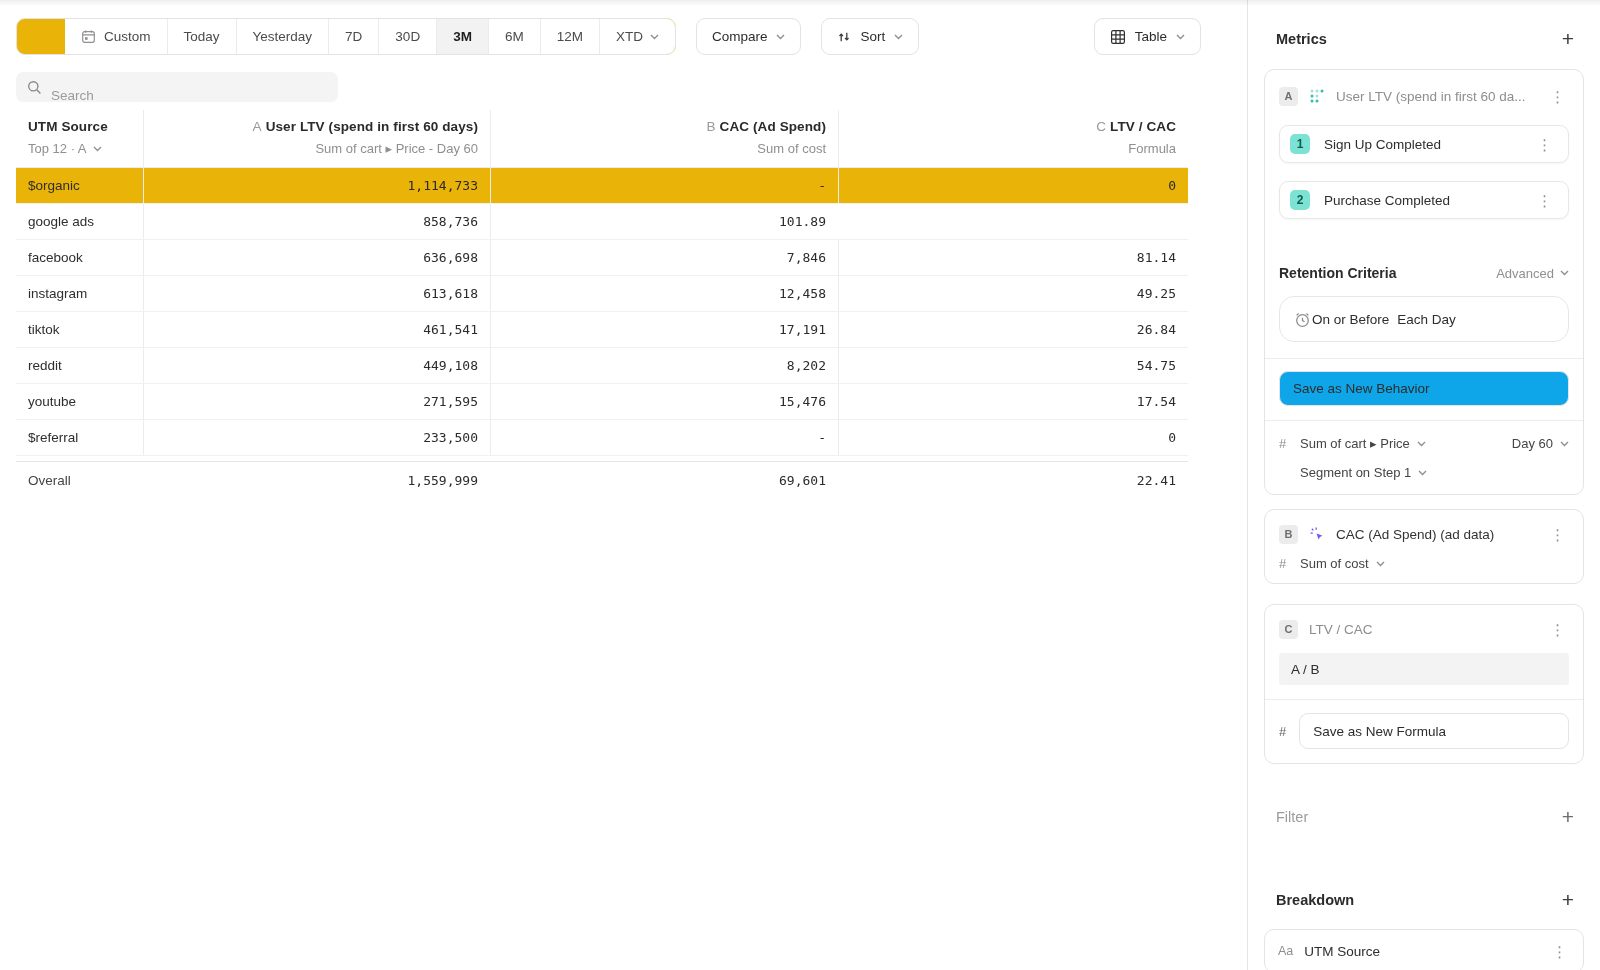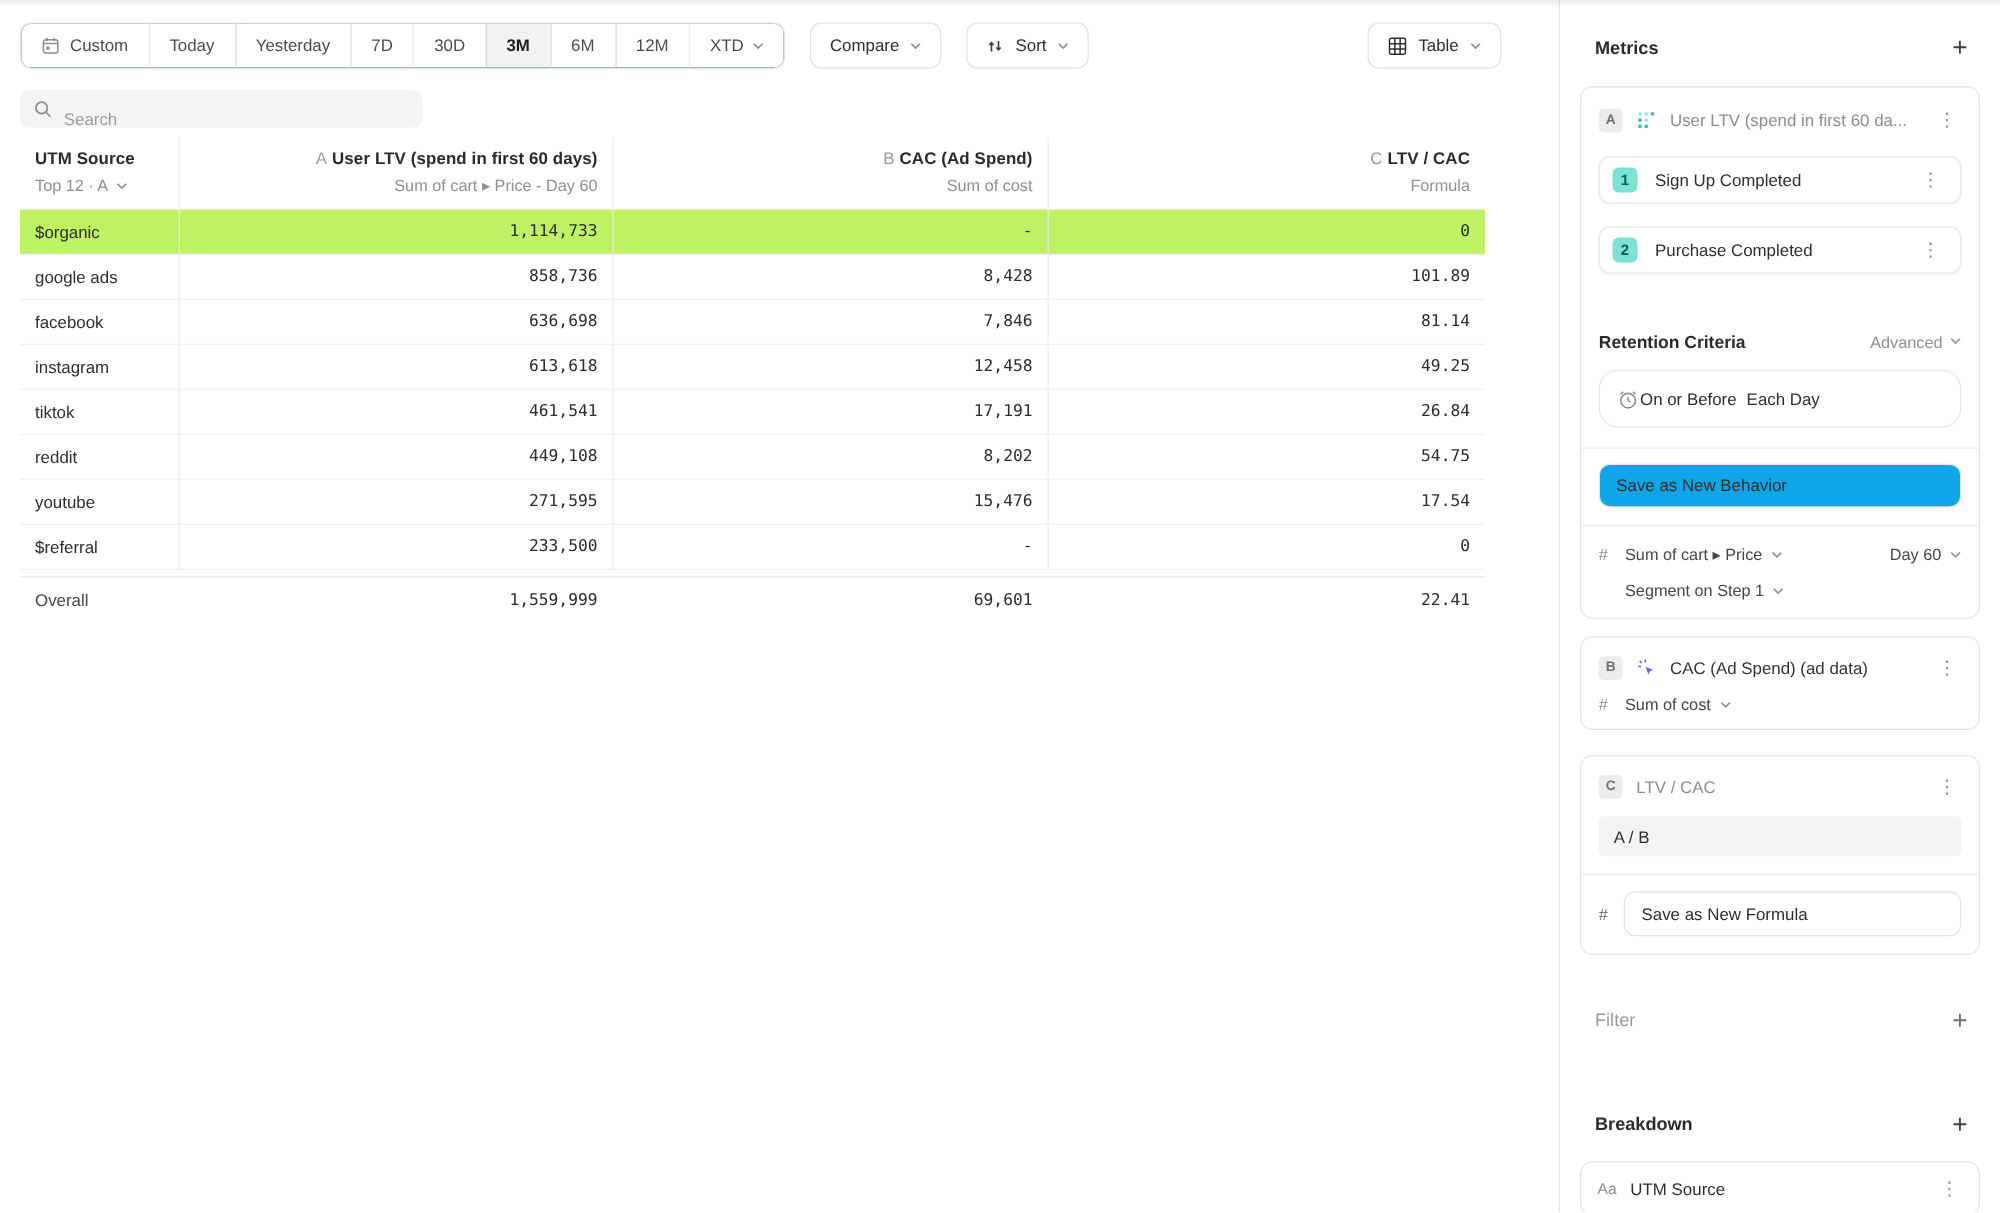--- a/index.html
+++ b/index.html
@@ -6,21 +6,21 @@
   html,body { width:1600px; height:970px; background:#fff; overflow:hidden;
     font-family:"Liberation Sans", sans-serif; -webkit-font-smoothing:antialiased; }
   .app { position:relative; width:1600px; height:970px; display:flex; }
   .app::before { content:""; position:absolute; top:0; left:0; right:0; height:6px;
     background:linear-gradient(rgba(0,0,0,.07), rgba(0,0,0,0)); pointer-events:none; z-index:5; }
 
   
   .main { width:1248px; height:100%; border-right:1px solid #e5e5e5; background:#fff; }
 
   .toolbar { display:flex; align-items:center; padding:18px 46px 0 16px; }
-  .seg-group { display:inline-flex; border:1px solid #e3e3e3; border-radius:9px; overflow:hidden; background:#15803d; height:37px; }
+  .seg-group { display:inline-flex; border:1px solid #e3e3e3; border-radius:9px; overflow:hidden; background:#eab308; height:37px;padding-left:48px; }
   .seg { display:flex; align-items:center; gap:8px; padding:0 16px; background:#fff; border:none;
     border-right:1px solid #ebebeb; font-family:inherit; font-size:13.5px; color:#4b4b4b; cursor:pointer; white-space:nowrap; }
   .seg:last-child { border-right:none; }
   .seg.active { background:#f2f2f2; color:#1e1e1e; font-weight:700; }
   .btn { display:inline-flex; align-items:center; gap:9px; height:37px; padding:0 15px;
     border:1px solid #e3e3e3; border-radius:9px; background:#fff; font-family:inherit;
     font-size:13.5px; color:#2d2d2d; cursor:pointer; white-space:nowrap; }
   .ml20 { margin-left:20px; }
   .spacer { flex:1; }
   .chev { color:#8f8f8f; display:inline-flex; }
@@ -36,21 +36,21 @@
   .grid4 { display:grid; grid-template-columns:127px 347px 348px 350px; }
   .thead { border-bottom:1px solid #ececec; }
   .th { padding:9px 12px 11px 12px; }
   .th.num { text-align:right; }
   .bL { border-left:1px solid #ececec; }
   .th .t { font-size:13.5px; font-weight:700; color:#2a2a2a; letter-spacing:.1px; }
   .th .k { color:#9a9a9a; font-weight:400; margin-right:4px; }
   .th .s { margin-top:7px; font-size:13px; color:#8f8f8f; display:flex; align-items:center; gap:6px; }
   .th.num .s { display:block; }
   .trow { height:36px; align-items:center; border-bottom:1px solid #f1f1f1; cursor:default; }
-  .trow.hl { background:#bef264; }
+  .trow.hl { background:#eab308; }
   .cell0 { padding-left:12px; font-size:13.5px; color:#2e2e2e; }
   .cnum { text-align:left; padding-right:12px; font-family:"DejaVu Sans Mono", monospace;
     font-size:13px; color:#2b2b2b; align-self:center; height:100%; display:flex; align-items:center; justify-content:flex-end; }
   .overall { height:38px; margin-top:5px; border-top:1px solid #e6e6e6; align-items:center; }
   .overall .cell0 { color:#454545; }
 
   
   .sidebar { flex:1; height:100%; overflow:hidden; padding:28px 16px 0 16px; background:#fff; }
   .sbhead { display:flex; align-items:center; justify-content:space-between;
     font-size:14.5px; font-weight:700; color:#2b2b2b; padding:0 10px 0 12px; }
@@ -241,21 +241,20 @@
 
       <div class="trow grid4 hl">
         <div class="cell0">$organic</div>
         <div class="cnum bL">1,114,733</div>
         <div class="cnum bL">-</div>
         <div class="cnum bL">0</div>
       </div>
       <div class="trow grid4">
         <div class="cell0">google ads</div>
         <div class="cnum bL">858,736</div>
-        <div class="cnum bL">8,428</div>
         <div class="cnum bL">101.89</div>
       </div>
       <div class="trow grid4">
         <div class="cell0">facebook</div>
         <div class="cnum bL">636,698</div>
         <div class="cnum bL">7,846</div>
         <div class="cnum bL">81.14</div>
       </div>
       <div class="trow grid4">
         <div class="cell0">instagram</div>

